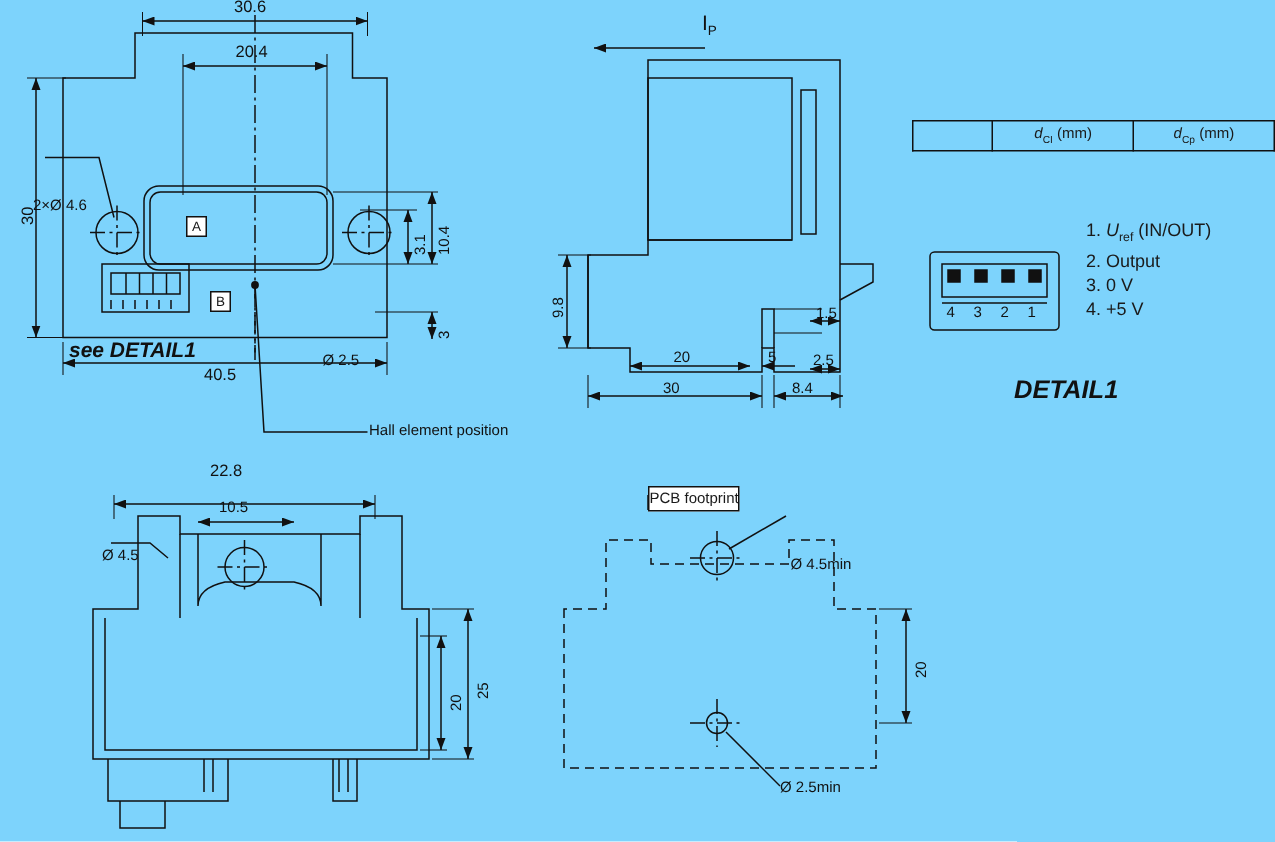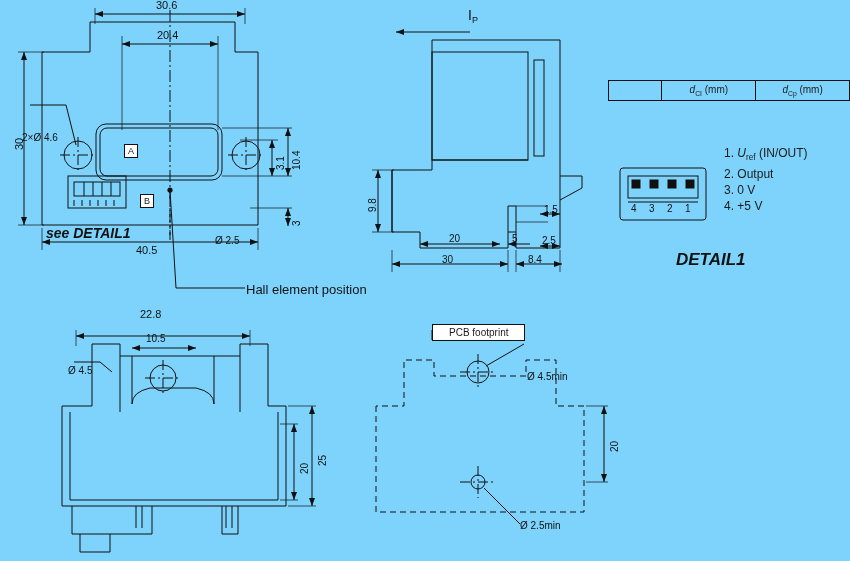--- a/index.html
+++ b/index.html
@@ -24,21 +24,21 @@
     top: 0;
   }
   .lbl {
     position: absolute;
     font-size: 11px;
     line-height: 1.05;
     white-space: nowrap;
     color: #111;
   }
   .lbl.sm { font-size: 10px; }
-  .lbl.xs { font-size: 13px; }
+  .lbl.xs { font-size: 10px; }
   .lbl.bigit {
     font-size: 17px;
     font-style: italic;
     font-weight: bold;
   }
   .lbl.midit {
     font-size: 14px;
     font-style: italic;
     font-weight: bold;
   }
@@ -292,18 +292,18 @@
       <span>+5 V</span>
     </div>
   </div>
 
   <div class="lbl" style="left:140px; top:309px;">22.8</div>
   <div class="lbl sm" style="left:146px; top:334px;">10.5</div>
   <div class="lbl sm" style="left:68px; top:366px;">Ø 4.5</div>
   <div class="lbl rot90 sm" style="left:318px; top:466px;">25</div>
   <div class="lbl rot90 sm" style="left:300px; top:474px;">20</div>
 
-  <div class="boxlbl" style="left:432px; top:324px; font-size:10px; padding:2px 16px;">PCB footprint</div>
+  <div class="boxlbl" style="left:432px; top:324px; font-size:10px; padding:2px 0;">PCB footprint</div>
   <div class="lbl sm" style="left:527px; top:334px;margin-top:38px;">Ø 4.5min</div>
   <div class="lbl sm" style="left:520px; top:521px;">Ø 2.5min</div>
   <div class="lbl rot90 sm" style="left:610px; top:452px;">20</div>
 
 </div>
 
 </body></html>

